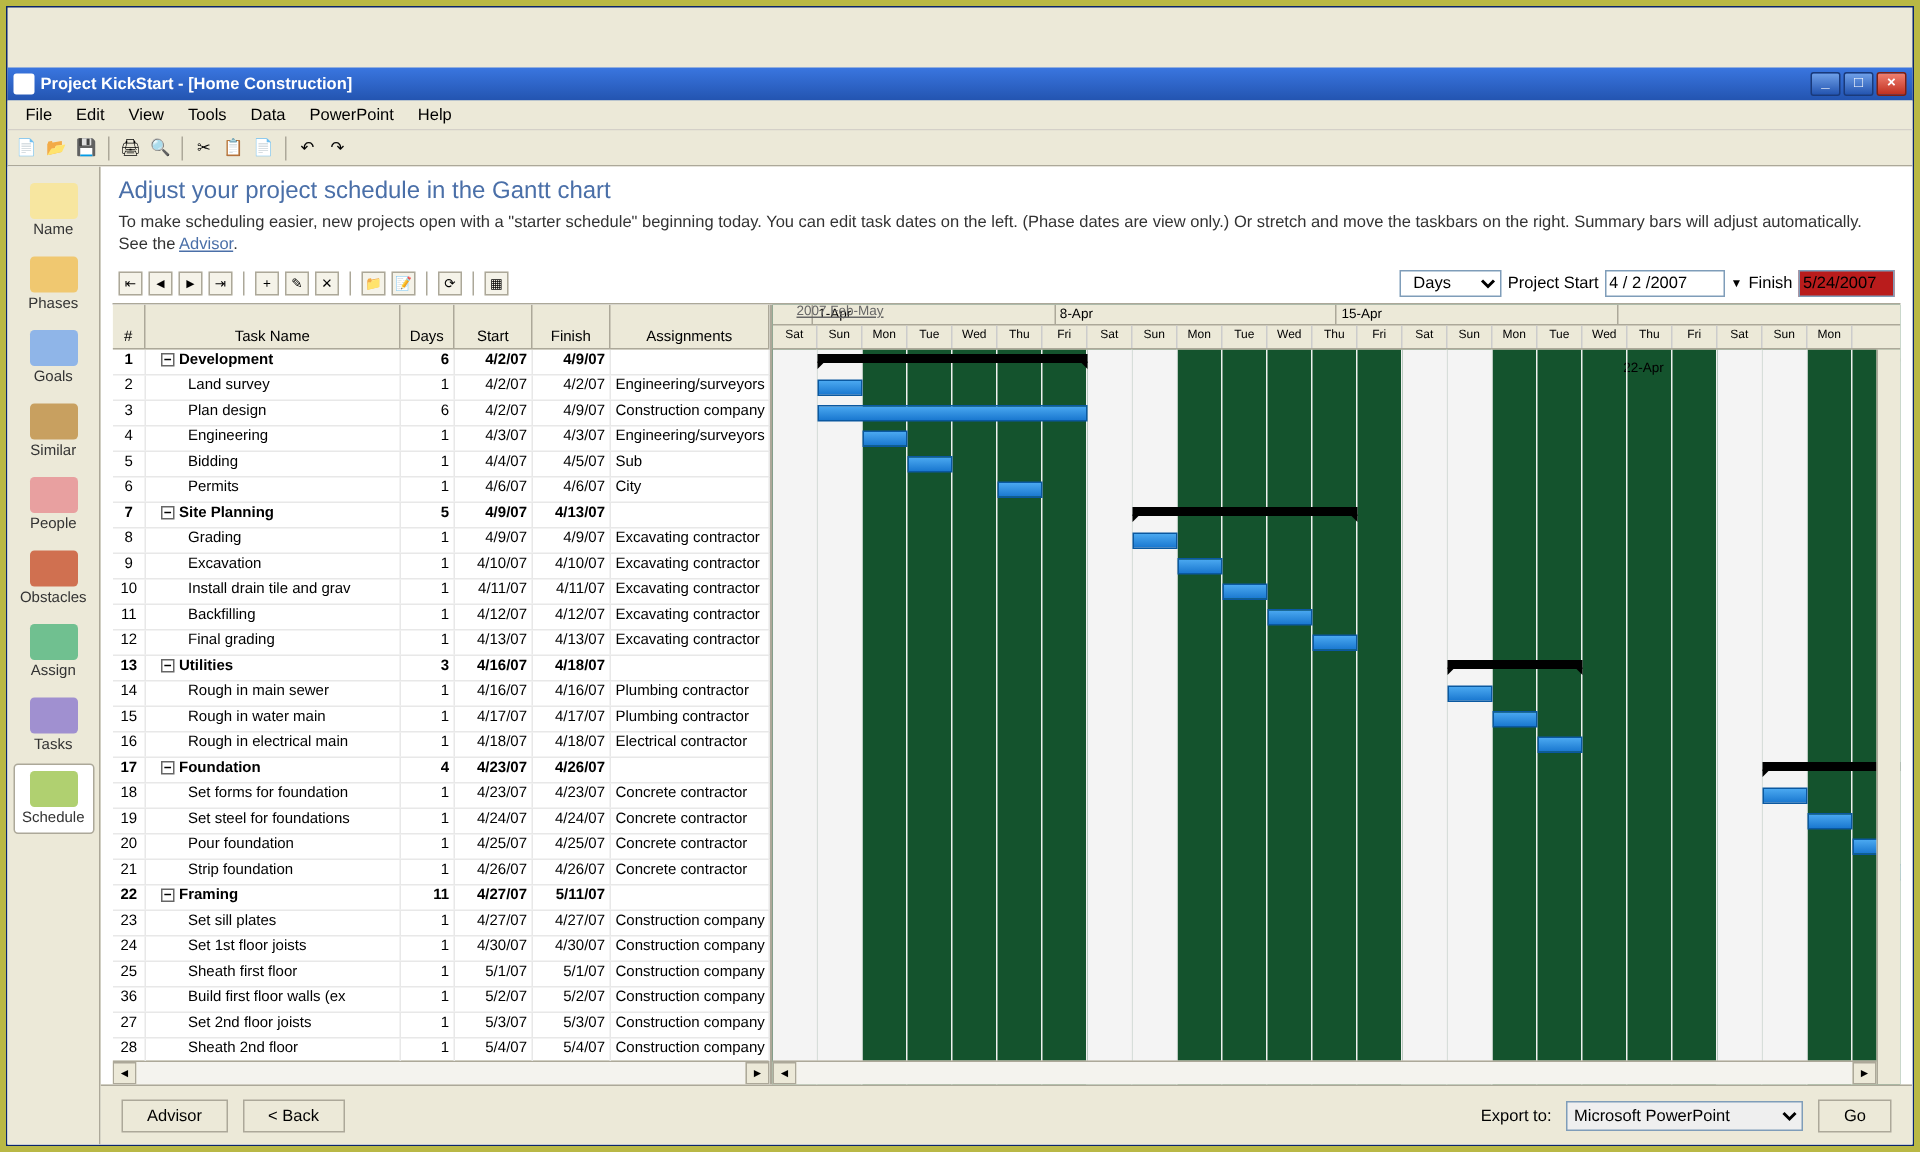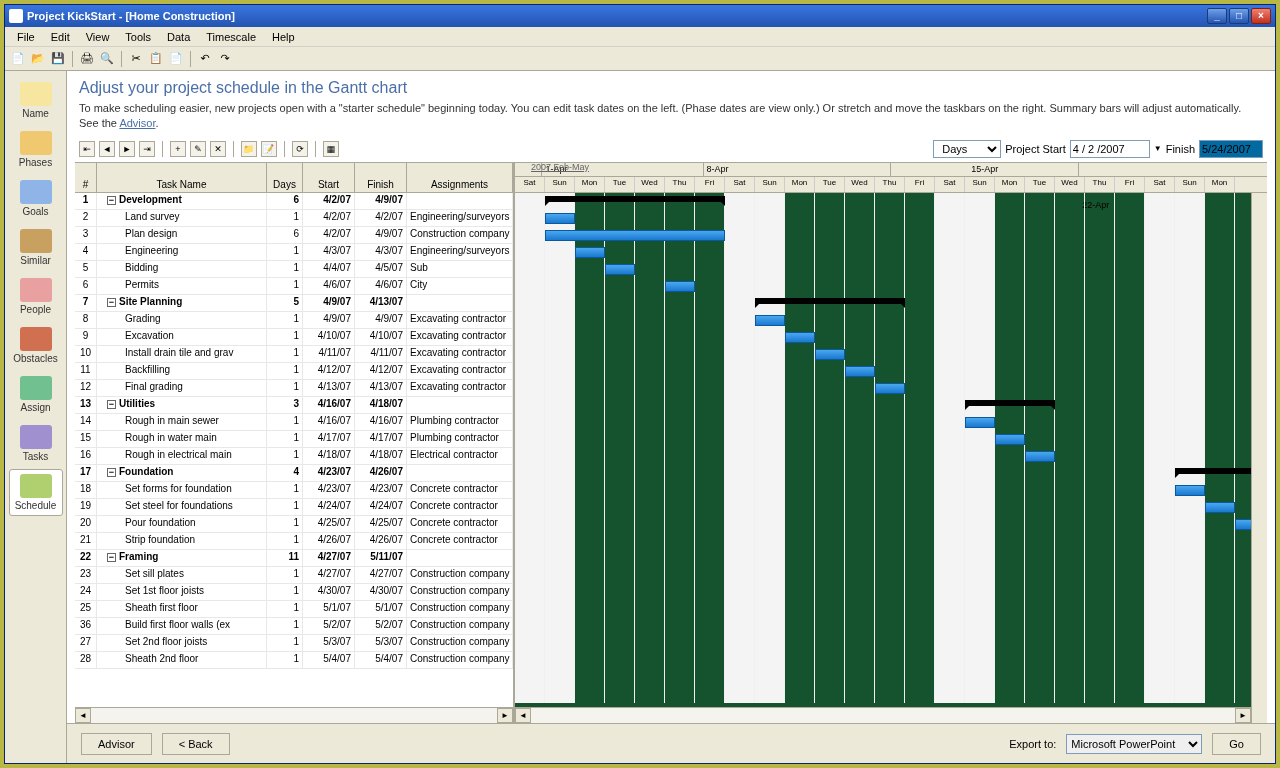--- a/index.html
+++ b/index.html
@@ -1,18 +1,18 @@
 <!DOCTYPE html>
 <html><head>
 <meta charset="utf-8">
 <style>
 * { box-sizing: border-box; margin: 0; padding: 0; font-family: Tahoma, Arial, sans-serif; }
 html, body { width: 1280px; height: 768px; overflow: hidden; background: #b9b845; }
 .window { position: absolute; top: 4px; left: 4px; right: 4px; bottom: 4px; background: #ece9d8; border: 1px solid #0a246a; display: flex; flex-direction: column; }
-.titlebar { height: 22px; background: linear-gradient(to bottom, #3a76e0, #2354b0); color: #fff; display: flex; align-items: center; padding: 0 4px; font-size: 11px; font-weight: bold; }
+.titlebar { height: 22px; background: linear-gradient(to bottom, #3a76e0, #2354b0); color: #fff; display: flex; align-items: center; padding: 0 4px; font-size: 11px; font-weight: bold; margin-top: 40px; }
 .titlebar .title-icon { width: 14px; height: 14px; background: #fff; margin-right: 4px; border-radius: 2px; }
 .titlebar .spacer { flex: 1; }
 .titlebar .winbtn { width: 20px; height: 16px; background: linear-gradient(to bottom,#6fa0e8,#2354b0); border: 1px solid #1a3a7a; margin-left: 2px; color:#fff; font-size:10px; text-align:center; line-height:13px; border-radius:2px; cursor:pointer;}
 .titlebar .winbtn.close { background: linear-gradient(to bottom,#f08070,#c03020); border-color:#802010;}
 .menubar { height: 20px; background: #ece9d8; display: flex; align-items: center; font-size: 11px; border-bottom: 1px solid #d4d0c8; padding-left: 4px; }
 .menubar span { padding: 2px 8px; cursor: pointer; }
 .toolbar-main { height: 24px; background: #ece9d8; border-bottom: 1px solid #aca899; display:flex; align-items:center; padding-left:4px; gap:2px; }
 .tb-btn { width: 18px; height: 18px; border: 1px solid transparent; display:inline-flex; align-items:center; justify-content:center; font-size:11px; cursor:pointer; border-radius:2px;}
 .tb-sep { width:1px; height:16px; background:#aca899; margin:0 3px;}
 .body { flex:1; display:flex; overflow:hidden; background:#fff;}
@@ -62,42 +62,42 @@
 .gantt-summary::before, .gantt-summary::after { content:''; position:absolute; top:5px; width:0; height:0; border-top:5px solid #000;}
 .gantt-summary::before { left:0; border-right:5px solid transparent;}
 .gantt-summary::after { right:0; border-left:5px solid transparent;}
 .vscroll { position:absolute; right:0; top:30px; bottom:0; width:16px; background:#ece9d8; border-left:1px solid #aca899;}
 .hscroll-table { height:16px; background:#ece9d8; border-top:1px solid #aca899; display:flex;}
 .hscroll-table .sb-arrow { width:16px; height:15px; background:#ece9d8; border:1px solid #aca899; display:flex;align-items:center;justify-content:center; font-size:8px;}
 .hscroll-table .sb-track { flex:1; background:#f4f3ee;}
 .footer { height:40px; background:#ece9d8; border-top:1px solid #aca899; display:flex; align-items:center; padding:0 14px; font-size:11px; gap:10px;}
 .footer button { height:22px; padding:0 16px; font-size:11px; border:1px solid #aca899; background:#ece9d8; cursor:pointer;}
 .footer .spacer { flex:1;}
-.footer select { height:20px; font-size:11px; border:1px solid #7f9db9; width:136px;}
+.footer select { height:20px; font-size:11px; border:1px solid #7f9db9; width:158px;}
 </style>
 </head>
 <body>
 
 <div class="window">
   <div class="titlebar">
     <div class="title-icon"></div>
     <span>Project KickStart - [Home Construction]</span>
     <div class="spacer"></div>
     <div class="winbtn">_</div>
     <div class="winbtn">□</div>
     <div class="winbtn close">×</div>
   </div>
 
   <div class="menubar" id="menubar">
       <span>File</span>
       <span>Edit</span>
       <span>View</span>
       <span>Tools</span>
       <span>Data</span>
-      <span>Timescale</span>
+      <span>PowerPoint</span>
       <span>Help</span>
     </div>
 
   <div class="toolbar-main">
     <div class="tb-btn">📄</div>
     <div class="tb-btn">📂</div>
     <div class="tb-btn">💾</div>
     <div class="tb-sep"></div>
     <div class="tb-btn">🖨</div>
     <div class="tb-btn">🔍</div>
@@ -173,21 +173,21 @@
         <div class="tb-sep"></div>
         <div class="mini-btn">⟳</div>
         <div class="tb-sep"></div>
         <div class="mini-btn">▦</div>
         <div class="spacer"></div>
         <select class="combo"><option>Days</option></select>
         <label>Project Start</label>
         <input class="date-input" value="4 / 2 /2007" style="">
         <span style="font-size:8px;cursor:pointer">▼</span>
         <label>Finish</label>
-        <input class="date-input" readonly="" style="background: #0369a1; width: 64px;" value="5/24/2007">
+        <input class="date-input" readonly="" style="background: #b91c1c; width: 64px;" value="5/24/2007">
       </div>
 
       <div class="content">
         <div class="table-pane">
           <div class="grid-header">
             <div class="col col-num">#</div>
             <div class="col col-name">Task Name</div>
             <div class="col col-days">Days</div>
             <div class="col col-start">Start</div>
             <div class="col col-finish">Finish</div>
@@ -425,21 +425,21 @@
             <div class="sb-arrow">►</div>
           </div>
         </div>
 
         <div class="gantt-pane">
           <div class="gantt-header" style="position: relative;">
             <div class="top-row" id="week-row">
                 <div style="width: 30px;"></div>
                 <div style="width: 180px;">1-Apr</div>
                 <div style="width: 210px;">8-Apr</div>
-                <div style="width: 210px; text-align: center;">15-Apr</div>
+                <div style="width: 210px;">15-Apr</div>
                 <div style="width: 210px; margin-top: 36px;">22-Apr</div>
               </div>
             <div class="day-row" id="day-row">
                 <div>Sat</div>
                 <div>Sun</div>
                 <div>Mon</div>
                 <div>Tue</div>
                 <div>Wed</div>
                 <div>Thu</div>
                 <div>Fri</div>

